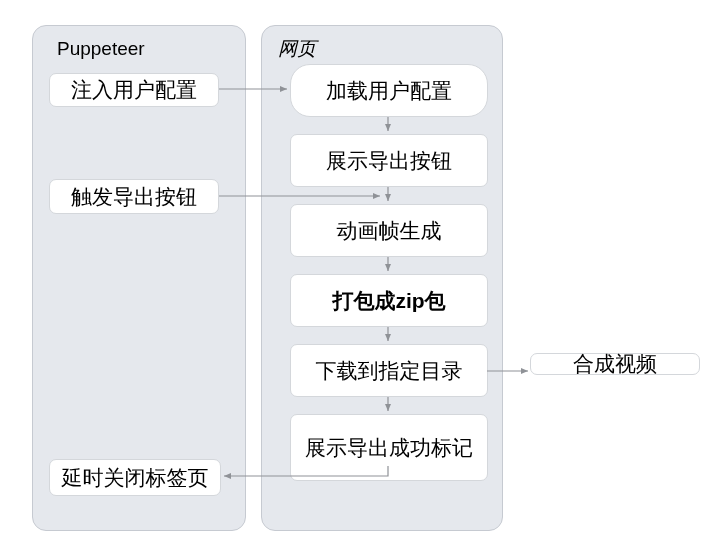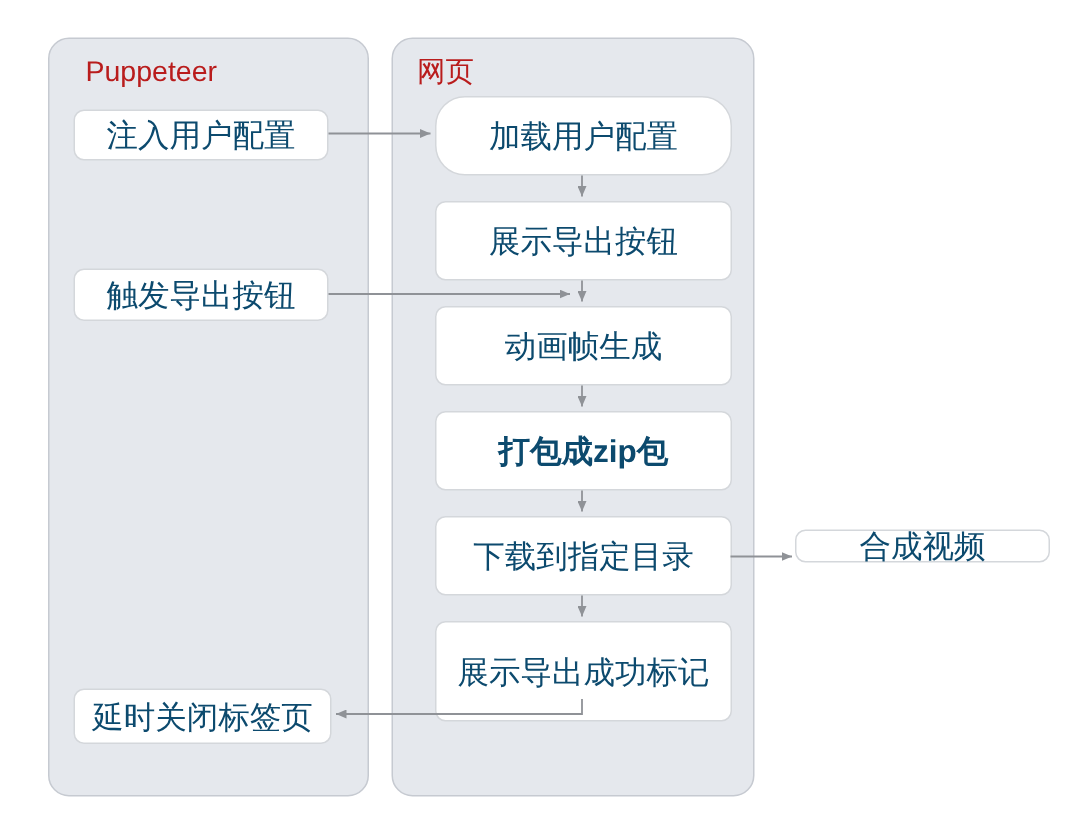--- a/index.html
+++ b/index.html
@@ -21,36 +21,36 @@
     border: 1px solid #c6cad1;
     border-radius: 14px;
     box-sizing: border-box;
   }
   .lane-left  { left: 32px;  top: 25px; width: 214px; height: 506px; }
   .lane-right { left: 261px; top: 25px; width: 242px; height: 506px; }
   .lane-title {
     position: absolute;
     font-size: 19px;
     line-height: 24px;
-    color: #b91c1c;
+    color: #000000;
     white-space: nowrap;
   }
   .lane-left  .lane-title { left: 24px; top: 11px; }
-  .lane-right .lane-title { left: 16px; top: 11px; }
+  .lane-right .lane-title { left: 16px; top: 11px; font-style: italic; }
   .node {
     position: absolute;
     background: #ffffff;
     border: 1px solid #d4d7db;
     border-radius: 7px;
     box-sizing: border-box;
     display: flex;
     align-items: center;
     justify-content: center;
     font-size: 21px;
-    color: #0c4a6e;
+    color: #000000;
     white-space: nowrap;
   }
   
   .n-inject  { left: 16px; top: 47px;  width: 170px; height: 34px; }
   .n-trigger { left: 16px; top: 153px; width: 170px; height: 35px; }
   .n-delay   { left: 16px; top: 433px; width: 172px; height: 37px; }
   
   .n-load    { left: 28px; top: 38px;  width: 198px; height: 53px; border-radius: 20px; }
   .n-showbtn { left: 28px; top: 108px; width: 198px; height: 53px; }
   .n-frames  { left: 28px; top: 178px; width: 198px; height: 53px; }

